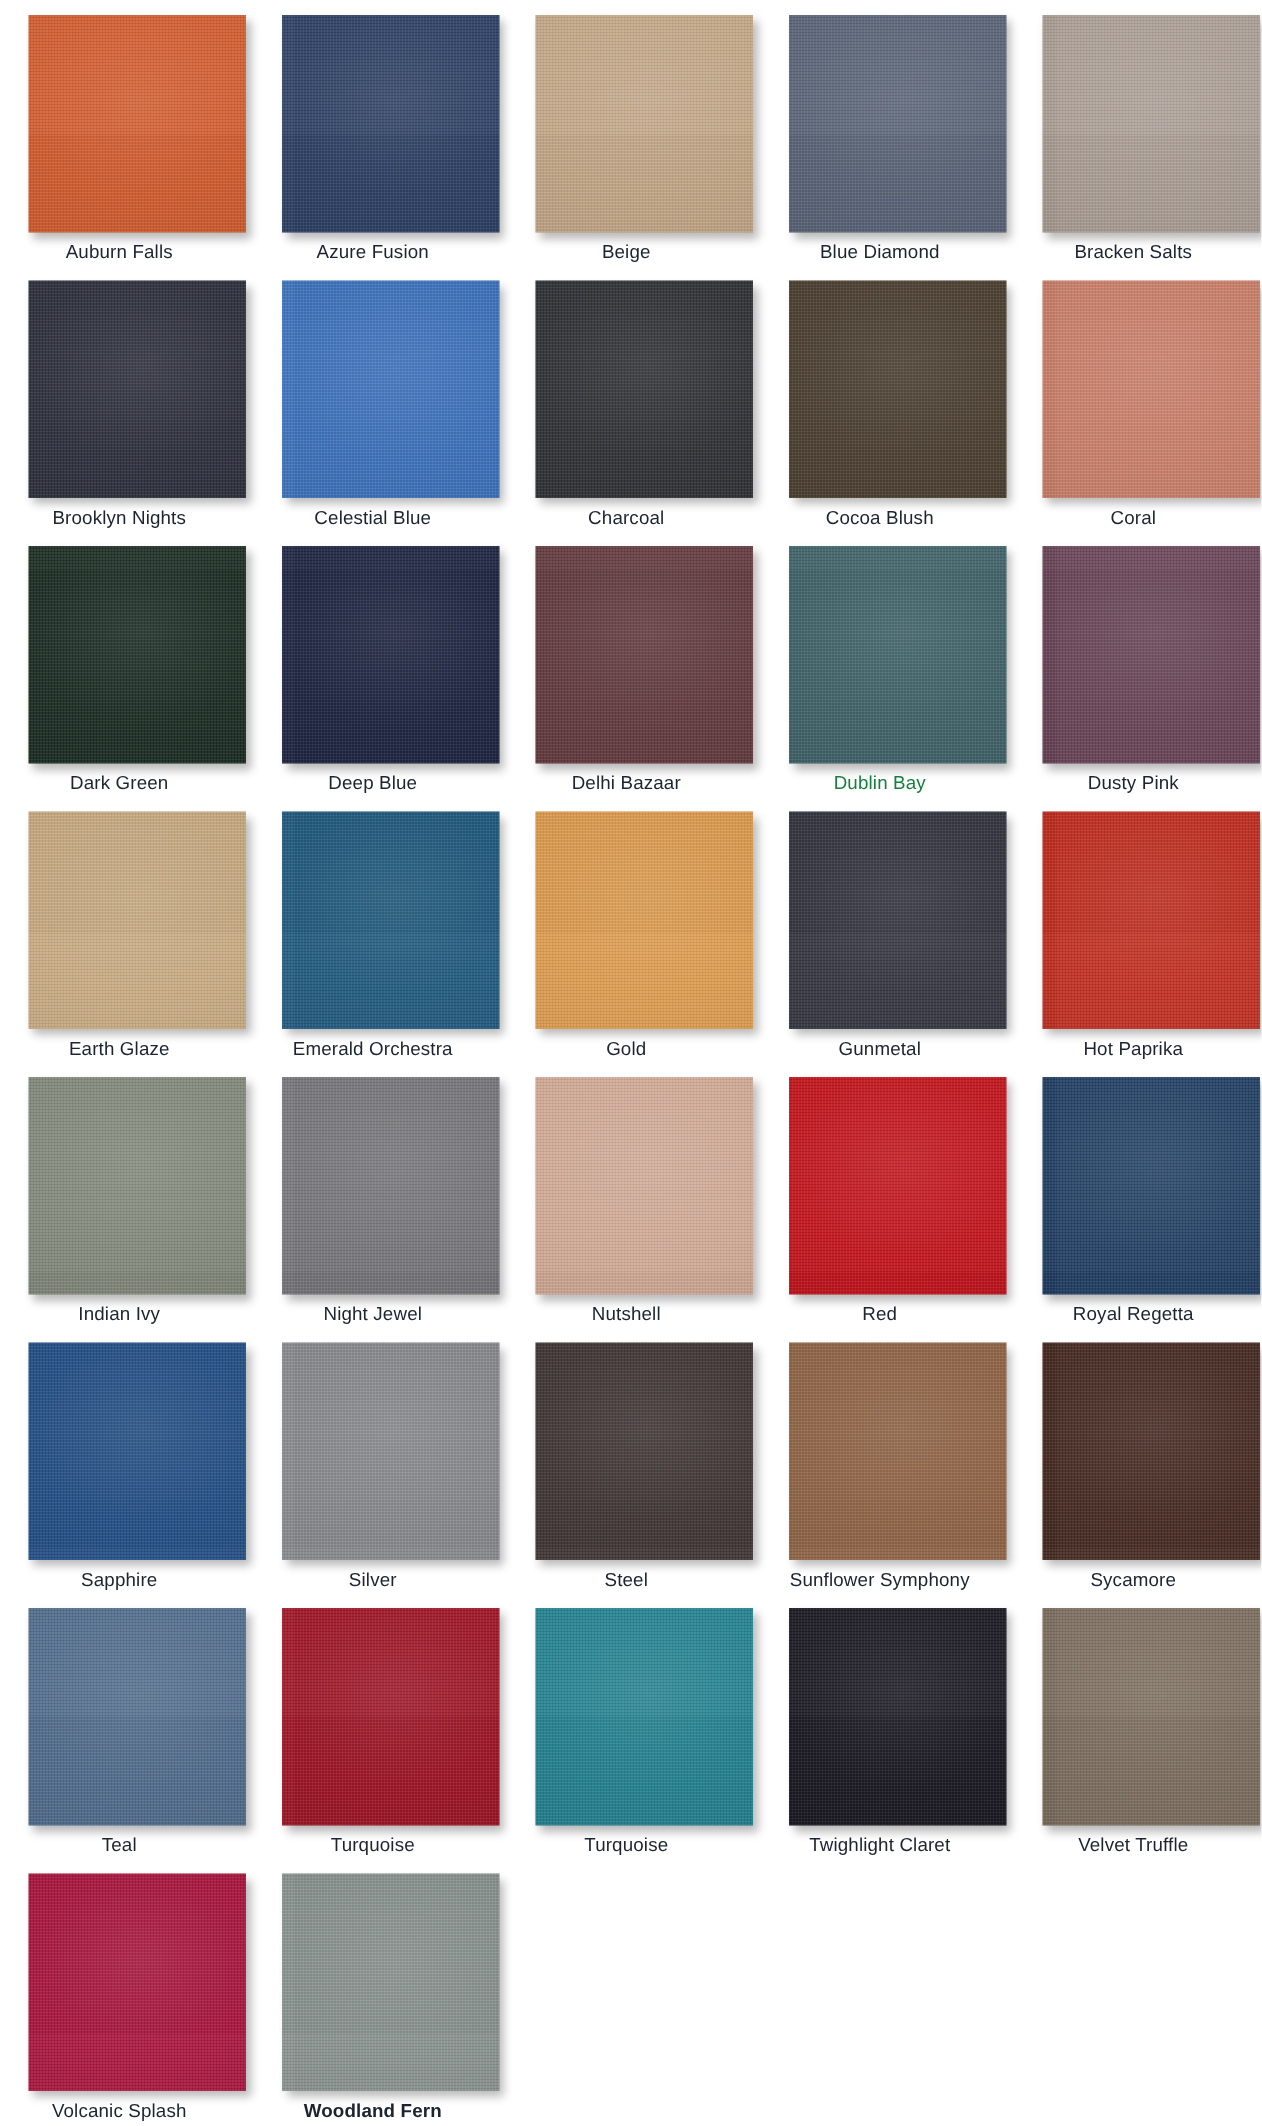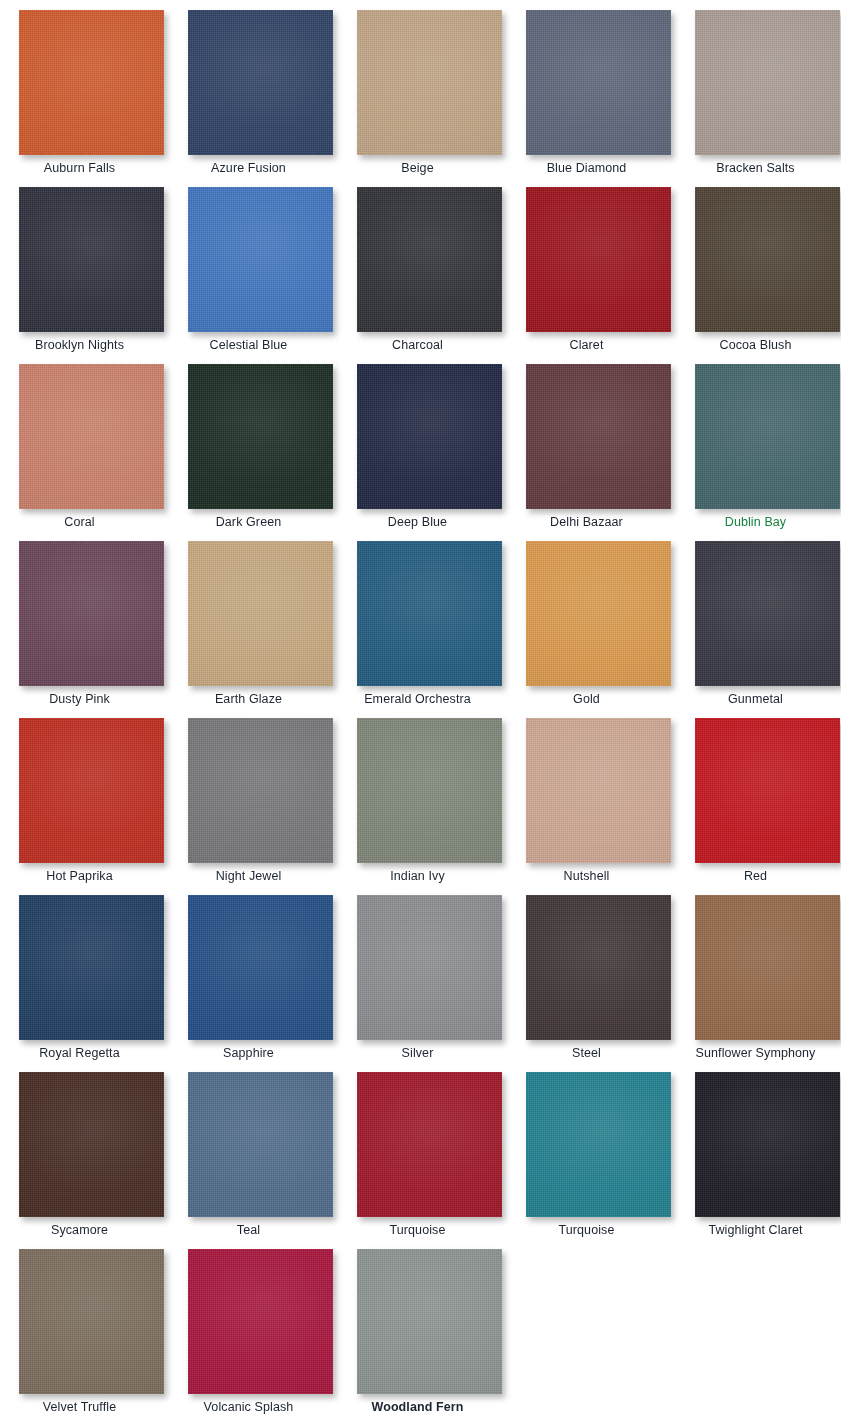--- a/index.html
+++ b/index.html
@@ -116,24 +116,20 @@
     </div>
     <div class="swatch-cell">
       <div class="swatch-chip" style="background-color: rgb(62, 116, 192);"></div>
       <div class="swatch-label" style="color: rgb(27, 36, 48);">Celestial Blue</div>
     </div>
     <div class="swatch-cell">
       <div class="swatch-chip" style="background-color: rgb(44, 46, 51);"></div>
       <div class="swatch-label" style="color: rgb(27, 36, 48);">Charcoal</div>
     </div>
     <div class="swatch-cell">
-      <div class="swatch-chip" style="background-color: rgb(156, 15, 25);"></div>
-      <div class="swatch-label" style="color: rgb(27, 36, 48);">Claret</div>
-    </div>
-    <div class="swatch-cell">
       <div class="swatch-chip" style="background-color: rgb(76, 64, 49);"></div>
       <div class="swatch-label" style="color: rgb(27, 36, 48);">Cocoa Blush</div>
     </div>
     <div class="swatch-cell">
       <div class="swatch-chip" style="background-color: rgb(204, 127, 105);"></div>
       <div class="swatch-label" style="color: rgb(27, 36, 48);">Coral</div>
     </div>
     <div class="swatch-cell">
       <div class="swatch-chip" style="background-color: rgb(23, 41, 31);"></div>
       <div class="swatch-label" style="color: rgb(27, 36, 48);">Dark Green</div>
@@ -168,28 +164,28 @@
     </div>
     <div class="swatch-cell">
       <div class="swatch-chip" style="background-color: rgb(51, 52, 63);"></div>
       <div class="swatch-label" style="color: rgb(27, 36, 48);">Gunmetal</div>
     </div>
     <div class="swatch-cell">
       <div class="swatch-chip" style="background-color: rgb(192, 42, 28);"></div>
       <div class="swatch-label" style="color: rgb(27, 36, 48);">Hot Paprika</div>
     </div>
     <div class="swatch-cell">
+      <div class="swatch-chip" style="background-color: rgb(126, 134, 119);"></div>
+      <div class="swatch-label" style="color: rgb(27, 36, 48);">Indian Ivy</div>
+    </div>
+    <div class="swatch-cell">
       <div class="swatch-chip" style="background-color: rgb(118, 117, 121);"></div>
       <div class="swatch-label" style="color: rgb(27, 36, 48);">Night Jewel</div>
     </div>
     <div class="swatch-cell">
-      <div class="swatch-chip" style="background-color: rgb(126, 134, 119);"></div>
-      <div class="swatch-label" style="color: rgb(27, 36, 48);">Indian Ivy</div>
-    </div>
-    <div class="swatch-cell">
       <div class="swatch-chip" style="background-color: rgb(208, 168, 147);"></div>
       <div class="swatch-label" style="color: rgb(27, 36, 48);">Nutshell</div>
     </div>
     <div class="swatch-cell">
       <div class="swatch-chip" style="background-color: rgb(196, 18, 26);"></div>
       <div class="swatch-label" style="color: rgb(27, 36, 48);">Red</div>
     </div>
     <div class="swatch-cell">
       <div class="swatch-chip" style="background-color: rgb(28, 59, 96);"></div>
       <div class="swatch-label" style="color: rgb(27, 36, 48);">Royal Regetta</div>

